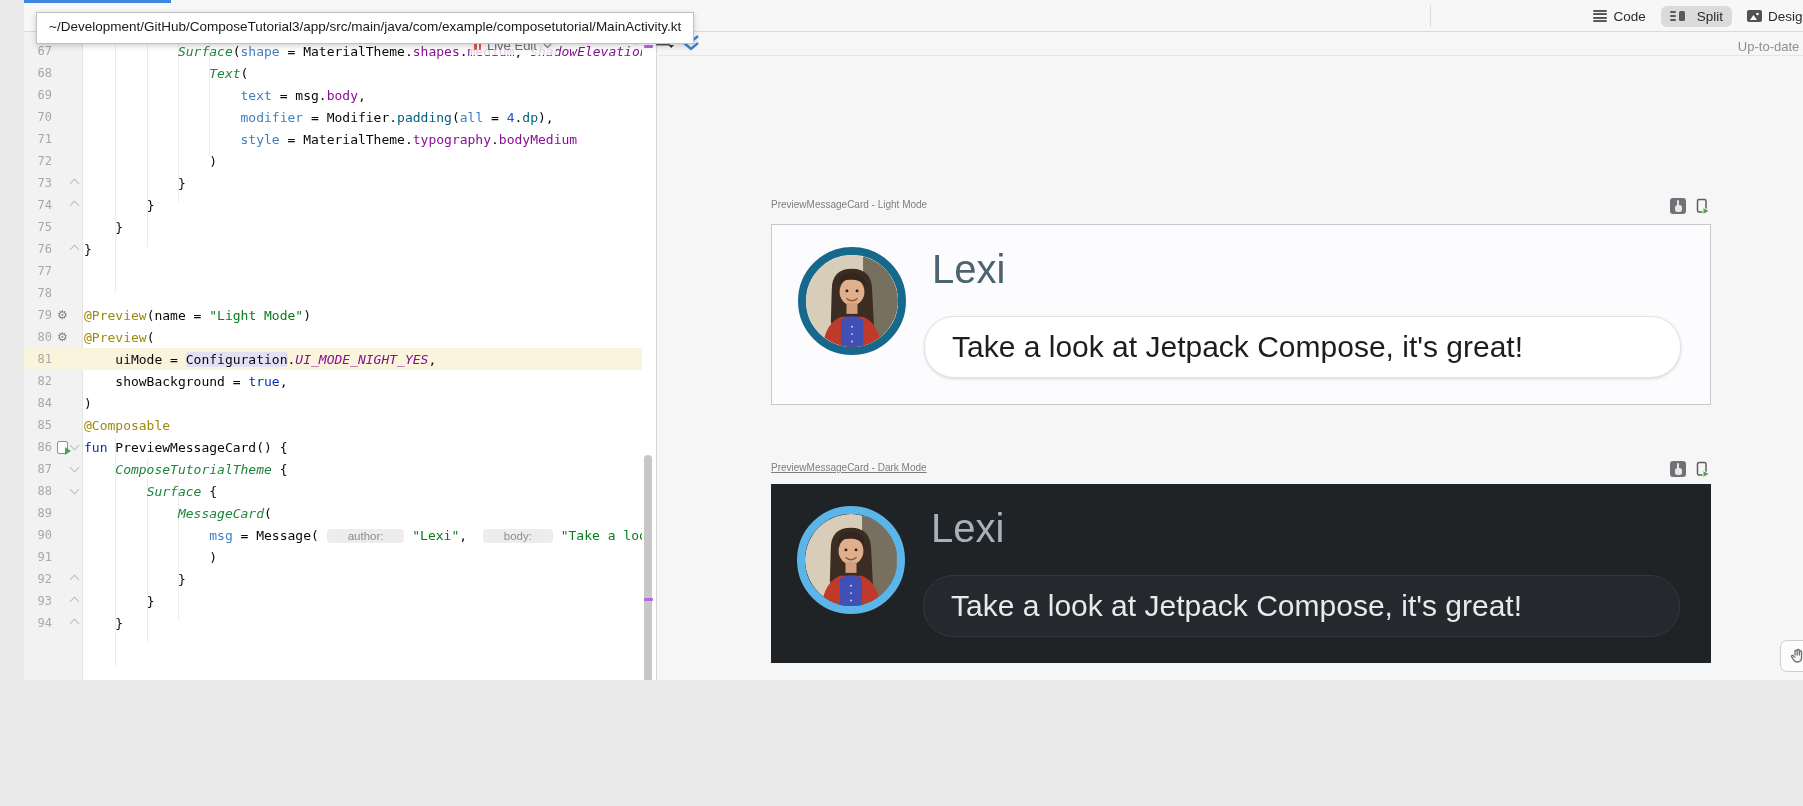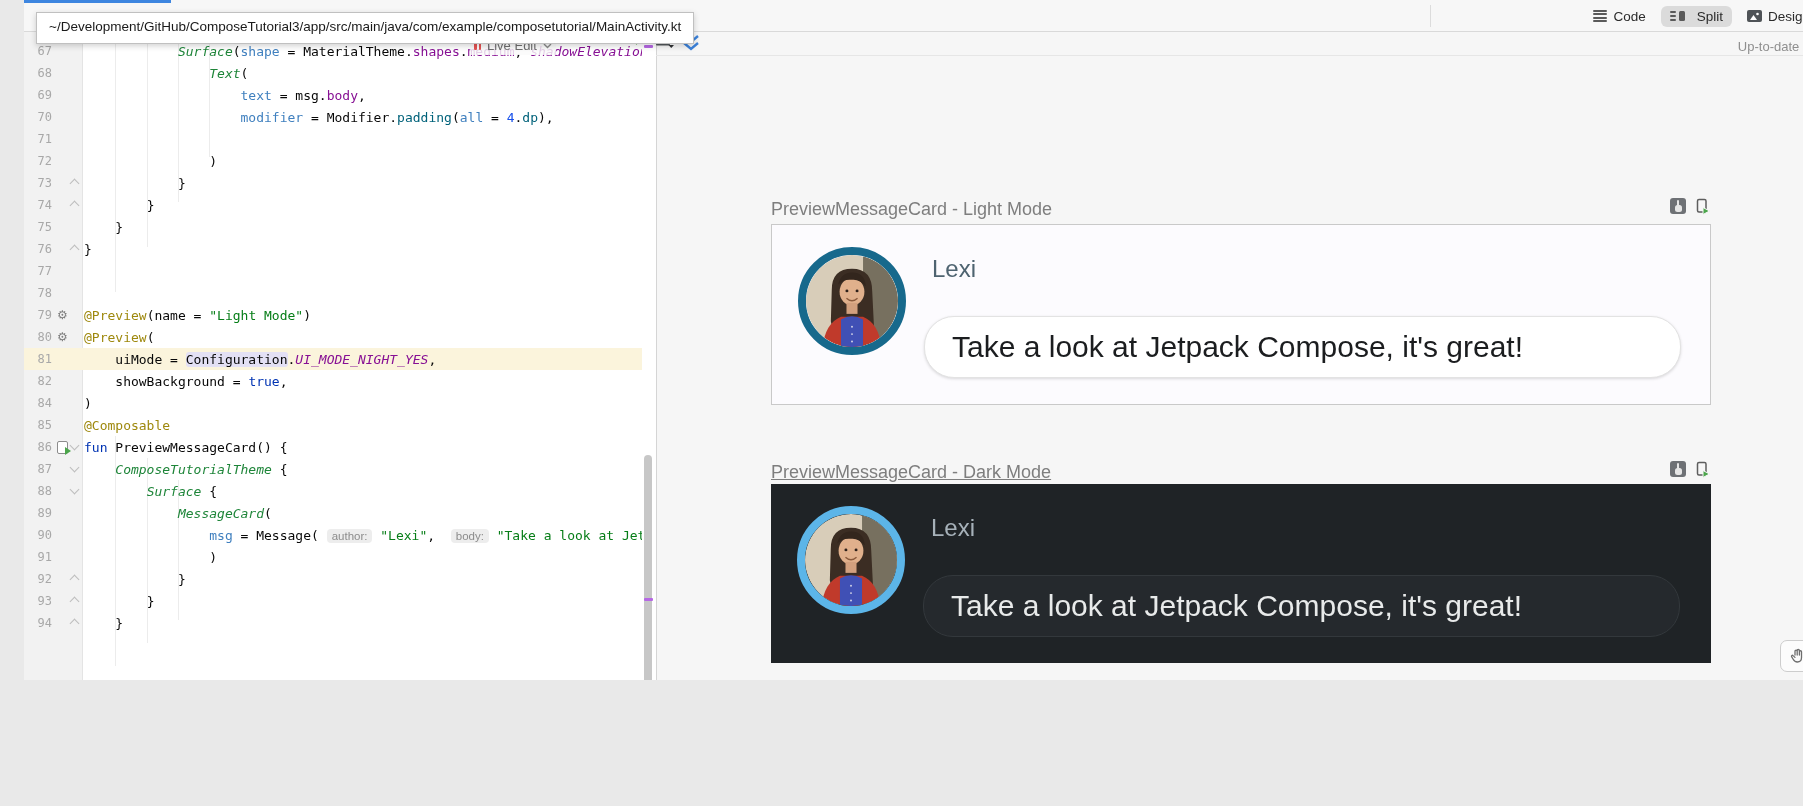--- a/index.html
+++ b/index.html
@@ -27,21 +27,21 @@
   .crow{display:flex;align-items:center;height:22px;width:618px;overflow:hidden;}
   .crow.caret{background:#FBF4DC;align-items:center;}
   .lnum{flex:none;width:24px;margin-left:4px;text-align:right;font:12px "DejaVu Sans Mono",monospace;color:#A8A8A8;}
   .lico{flex:none;width:30px;display:flex;align-items:center;padding-left:5px;box-sizing:border-box;position:relative;height:22px;}
   .lcode{font:13px "DejaVu Sans Mono",monospace;white-space:pre;padding-left:2px;color:#080808;}
   .tk-pl{color:#080808}.tk-kw{color:#0033B3}.tk-an{color:#9E880D}.tk-st{color:#067D17}
   .tk-nu{color:#1750EB}.tk-na{color:#4080BF}.tk-pr{color:#871094}
   .tk-pri{color:#871094;font-style:italic}.tk-fn{color:#1E8539;font-style:italic}
   .tk-ex{color:#00627A;}
   .tk-cfg{background:#E3E0F4;border-radius:3px;}
-  .tk-hint{background:#EDEDED;color:#8C8C8C;border-radius:4px;padding:1px 5px;font:11.5px "Liberation Sans",sans-serif;}
+  .tk-hint{background:#EDEDED;color:#8C8C8C;border-radius:4px;padding:1px 21px;font:11.5px "Liberation Sans",sans-serif;}
   .gi{display:inline-block;}
   .gi-gear{font-size:12px;color:#7E7E7E;line-height:12px;}
   .gi-gear::before{content:"\2699";}
   .gi-run{width:9px;height:11px;border:1.5px solid #8C8C8C;border-radius:2px;position:relative;background:#fff;}
   .gi-run::after{content:"";position:absolute;right:-4px;bottom:-2px;width:0;height:0;border-left:6px solid #4CA64C;border-top:4px solid transparent;border-bottom:4px solid transparent;}
   .gi-foldu,.gi-foldd{width:6px;height:6px;border-left:1.5px solid #BDBDBD;border-top:1.5px solid #BDBDBD;margin-left:auto;margin-right:4px;}
   .gi-foldu{transform:rotate(45deg);}
   .gi-foldd{transform:rotate(225deg);margin-top:-4px;}
   .vscroll{position:absolute;left:620px;top:423px;width:8px;height:318px;background:rgba(130,130,130,.45);border-radius:4px;}
   .stripe-mark{position:absolute;left:620px;width:9px;height:3px;background:#B668E4;border-radius:1px;}
@@ -50,32 +50,32 @@
   .live-edit{position:absolute;left:446px;top:4px;height:19px;display:flex;align-items:center;gap:6px;background:rgba(250,250,250,.82);padding:0 4px;z-index:20;}
   .pause-ic{display:flex;gap:2px;}
   .pause-ic i{width:2.5px;height:9px;background:#E35252;border-radius:1px;}
   .live-edit span{font-size:13px;color:#6F6F6F;}
   
   .preview{position:absolute;left:632px;top:32px;width:1171px;height:774px;background:#F6F6F6;border-left:1px solid #D5D5D5;box-sizing:border-box;}
   .ptoolbar-line{position:absolute;left:632px;top:55px;width:1171px;height:1px;background:#E6E6E6;}
   .status{position:absolute;right:10px;top:38px;display:flex;align-items:center;gap:6px;font-size:13px;color:#8F8F8F;}
   .check-ic{color:#53A557;font-weight:bold;font-size:14px;}
   .edtool{position:absolute;top:34px;display:flex;align-items:center;z-index:15;}
-  .plabel{position:absolute;font-size:18px;color:#7E7E7E;}
+  .plabel{position:absolute;font-size:10px;color:#7E7E7E;}
   .pactions{position:absolute;display:flex;gap:8px;}
   .act-interactive{width:16px;height:16px;background:#6E7175;border-radius:3px;position:relative;}
   .act-interactive i{position:absolute;left:7px;top:2px;width:2.4px;height:7px;background:#E6E6E6;border-radius:1.2px;}
   .act-interactive b{position:absolute;left:4.5px;top:7px;width:7.5px;height:6.5px;background:#E6E6E6;border-radius:2.5px;}
   .pcard{position:absolute;left:747px;width:940px;box-sizing:border-box;}
   .pcard.light{top:224px;height:181px;background:#FCFBFE;border:1px solid #C9C9C9;}
   .pcard.dark{top:484px;height:179px;background:#1F2326;}
   .avatar{position:absolute;left:26px;top:22px;width:92px;height:92px;border-radius:50%;overflow:hidden;}
   .pcard.light .avatar{border:8px solid #17698C;}
   .pcard.dark .avatar{border:8px solid #5CB5E8;}
-  .pname{position:absolute;left:160px;top:26px;font-size:24px;line-height:36px;}
+  .pname{position:absolute;left:160px;top:26px;font-size:40px;line-height:36px;}
   .pcard.light .pname{color:#4E6370;}
   .pcard.dark .pname{color:#A6B1B9;}
   .bubble{position:absolute;left:152px;top:91px;width:757px;height:62px;border-radius:30px;box-sizing:border-box;}
   .pcard.light .bubble{background:#FFFFFF;border:1px solid #E3E3E3;box-shadow:0 1px 3px rgba(0,0,0,.14);}
   .pcard.dark .bubble{background:#25292D;border:1px solid #33383C;}
   .bubble span{display:block;padding-left:27px;font-size:30px;line-height:60px;white-space:nowrap;}
   .pcard.light .bubble span{color:#1B1D1F;}
   .pcard.dark .bubble span{color:#E8EAEA;}
   
   .zbtn{position:absolute;background:#FCFCFC;border:1px solid #CDCDCD;border-radius:7px;box-sizing:border-box;}
@@ -152,20 +152,21 @@
           <span class="lcode"><span class="tk-pl">                    </span><span class="tk-na">text</span><span class="tk-pl"> = </span><span class="tk-pl">msg.</span><span class="tk-pr">body</span><span class="tk-pl">,</span></span>
         </div>
         <div class="crow">
           <span class="lnum">70</span>
           <span class="lico"></span>
           <span class="lcode"><span class="tk-pl">                    </span><span class="tk-na">modifier</span><span class="tk-pl"> = </span><span class="tk-pl">Modifier.</span><span class="tk-ex">padding</span><span class="tk-pl">(</span><span class="tk-na">all</span><span class="tk-pl"> = </span><span class="tk-nu">4</span><span class="tk-pl">.</span><span class="tk-ex">dp</span><span class="tk-pl">),</span></span>
         </div>
         <div class="crow">
           <span class="lnum">71</span>
           <span class="lico"></span>
+          <span class="lcode"><span class="tk-pl">                    </span><span class="tk-na">style</span><span class="tk-pl"> = </span><span class="tk-pl">MaterialTheme.</span><span class="tk-pr">typography</span><span class="tk-pl">.</span><span class="tk-pr">bodyMedium</span></span>
         </div>
         <div class="crow">
           <span class="lnum">72</span>
           <span class="lico"></span>
           <span class="lcode"><span class="tk-pl">                </span><span class="tk-pl">)</span></span>
         </div>
         <div class="crow">
           <span class="lnum">73</span>
           <span class="lico">
             <span class="gi gi-foldu"></span>

